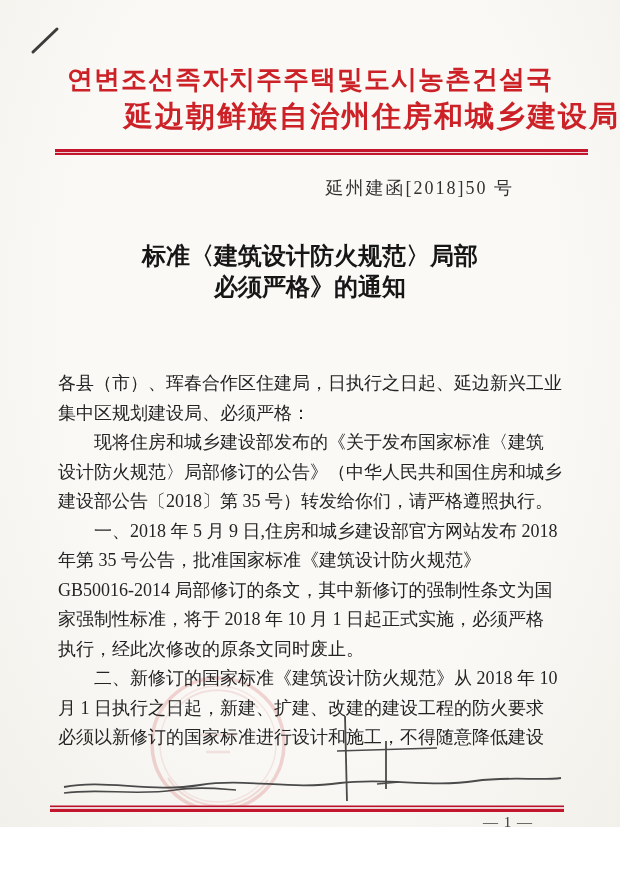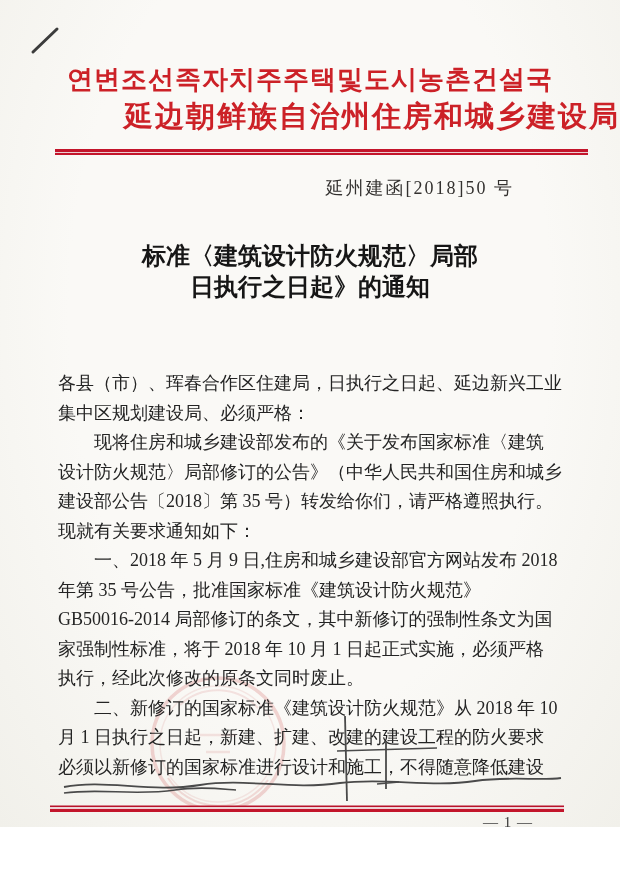--- a/index.html
+++ b/index.html
@@ -68,30 +68,29 @@
   </svg>
 
   <div class="lh-korean" style="color:#cc2127;">연변조선족자치주주택및도시농촌건설국</div>
   <div class="lh-chinese" style="color:#cc2127;text-align:right;">延边朝鲜族自治州住房和城乡建设局</div>
   <div class="rule-top"></div>
 
   <div class="doc-number">延州建函[2018]50 号</div>
 
   <div class="title">
     <div>标准〈建筑设计防火规范〉局部</div>
-    <div>日执行之日起》的通知</div>
+    <div>必须严格》的通知</div>
   </div>
 
   <div class="body-text">
       <div class="bline">各县（市）、珲春合作区住建局，日执行之日起、延边新兴工业</div>
       <div class="bline">集中区规划建设局、必须严格：</div>
       <div class="bline indent">现将住房和城乡建设部发布的《关于发布国家标准〈建筑</div>
       <div class="bline">设计防火规范〉局部修订的公告》（中华人民共和国住房和城乡</div>
       <div class="bline">建设部公告〔2018〕第 35 号）转发给你们，请严格遵照执行。</div>
-      <div class="bline">现就有关要求通知如下：</div>
       <div class="bline indent">一、2018 年 5 月 9 日,住房和城乡建设部官方网站发布 2018</div>
       <div class="bline">年第 35 号公告，批准国家标准《建筑设计防火规范》</div>
       <div class="bline">GB50016-2014 局部修订的条文，其中新修订的强制性条文为国</div>
       <div class="bline">家强制性标准，将于 2018 年 10 月 1 日起正式实施，必须严格</div>
       <div class="bline">执行，经此次修改的原条文同时废止。</div>
       <div class="bline indent">二、新修订的国家标准《建筑设计防火规范》从 2018 年 10</div>
       <div class="bline">月 1 日执行之日起，新建、扩建、改建的建设工程的防火要求</div>
       <div class="bline">必须以新修订的国家标准进行设计和施工，不得随意降低建设</div>
     </div>
 

